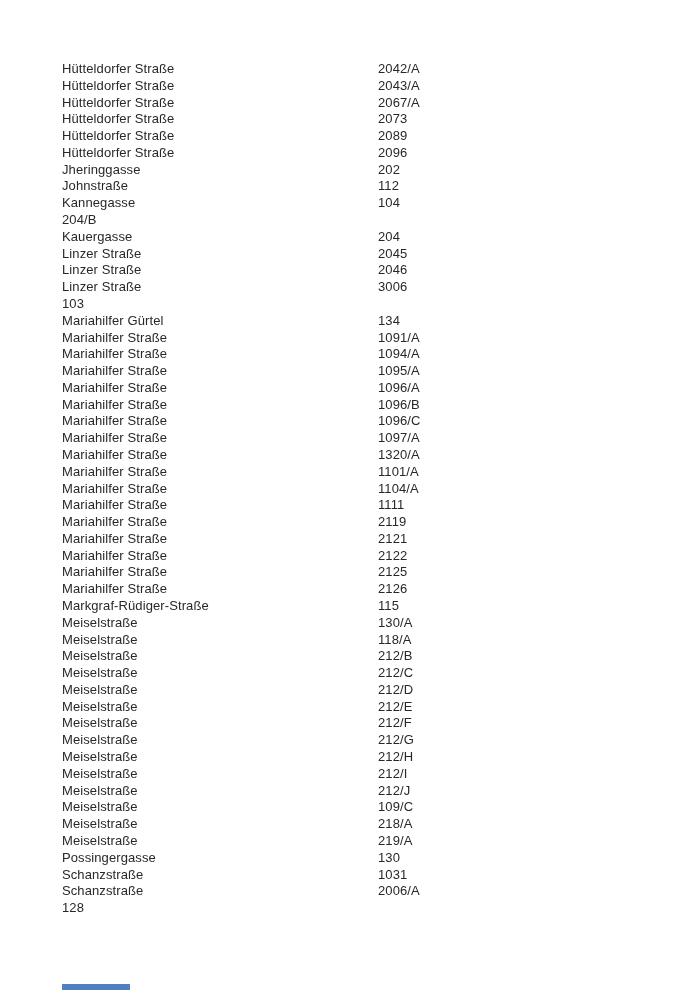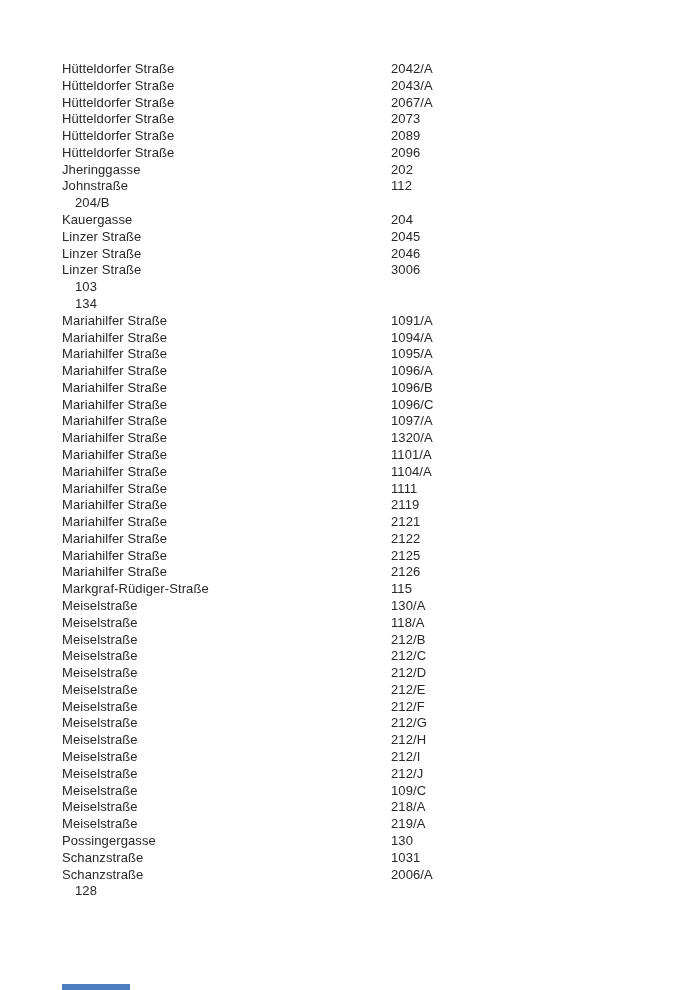--- a/index.html
+++ b/index.html
@@ -27,21 +27,20 @@
     line-height: 16.78px;
     letter-spacing: 0.1px;
     white-space: nowrap;
   }
   .street {
     width: 316px;
     flex: 0 0 316px;
   }
   .num {
     flex: 0 0 auto;
-    margin-left: 13px;
   }
   .clipped-link-bar {
     position: absolute;
     left: 62px;
     top: 984px;
     width: 68px;
     height: 6px;
   }
 </style>
 </head>
@@ -74,20 +73,24 @@
     </div>
     <div class="row">
       <span class="street">Jheringgasse</span>
       <span class="num">202</span>
     </div>
     <div class="row">
       <span class="street">Johnstraße</span>
       <span class="num">112</span>
     </div>
     <div class="row">
+      <span class="street">Kannegasse</span>
+      <span class="num">104</span>
+    </div>
+    <div class="row">
       <span class="num">204/B</span>
     </div>
     <div class="row">
       <span class="street">Kauergasse</span>
       <span class="num">204</span>
     </div>
     <div class="row">
       <span class="street">Linzer Straße</span>
       <span class="num">2045</span>
     </div>
@@ -96,20 +99,21 @@
       <span class="num">2046</span>
     </div>
     <div class="row">
       <span class="street">Linzer Straße</span>
       <span class="num">3006</span>
     </div>
     <div class="row">
       <span class="num">103</span>
     </div>
     <div class="row">
+      <span class="street">Mariahilfer Gürtel</span>
       <span class="num">134</span>
     </div>
     <div class="row">
       <span class="street">Mariahilfer Straße</span>
       <span class="num">1091/A</span>
     </div>
     <div class="row">
       <span class="street">Mariahilfer Straße</span>
       <span class="num">1094/A</span>
     </div>

